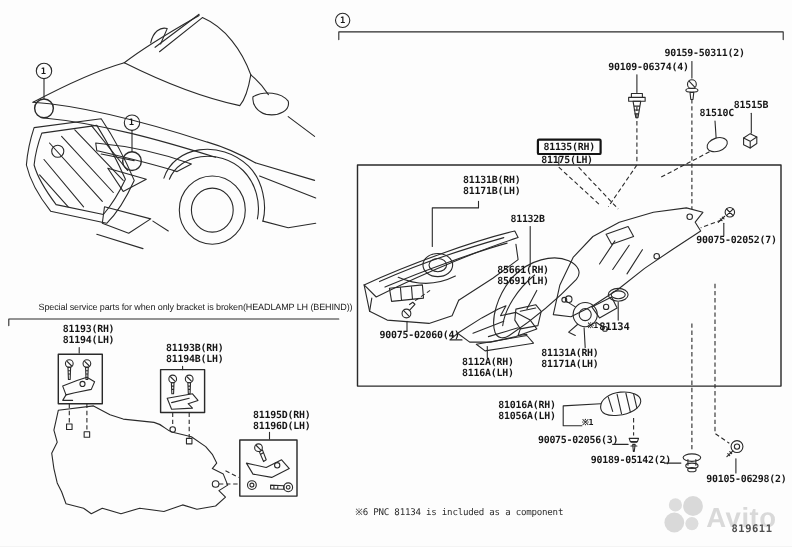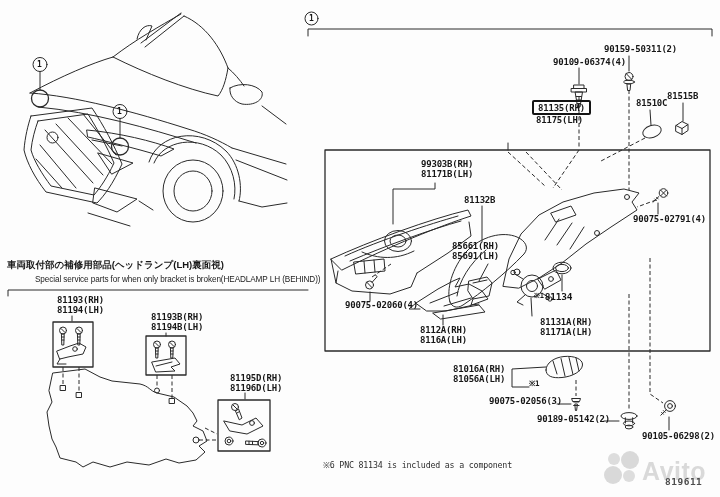--- a/index.html
+++ b/index.html
@@ -273,75 +273,74 @@
       <path class="d" d="M508,152 L545,186"></path>
       <path class="d" d="M526,152 L562,190"></path>
       <path class="d" d="M576,380 L576,396"></path>
     </g>
   </svg>
 
   <div class="co" style="left:33px;top:60px;">1</div>
   <div class="co" style="left:113px;top:107px;">1</div>
   <div class="co" style="left:305px;top:14px;">1</div>
 
-  <div class="note-jp" style="left:7px;top:259px;">車両取付部の補修用部品(ヘッドランプ(LH)裏面視)</div>
   <div class="note-en" style="left:7px;top:275px;margin-left:28px;">Special service parts for when only bracket is broken(HEADLAMP LH (BEHIND))</div>
 
   <div class="lbl" style="left:57px;top:295px;">
     <span>81193(RH)</span>
       <span>81194(LH)</span>
   </div>
   <div class="lbl" style="left:151px;top:312px;">
     <span>81193B(RH)</span>
       <span>81194B(LH)</span>
   </div>
   <div class="lbl" style="left:230px;top:373px;">
     <span>81195D(RH)</span>
       <span>81196D(LH)</span>
   </div>
 
-  <div class="lbl" style="left:488px;top:100px;margin-left:44px;">
+  <div class="lbl" style="left:488px;top:126px;">
     <span class="boxed">81135(RH)</span>
     <span class="under">81175(LH)</span>
   </div>
 
   <div class="lbl" style="left:553px;top:57px;">
       <span>90109-06374(4)</span>
     </div>
   <div class="lbl" style="left:604px;top:44px;">
       <span>90159-50311(2)</span>
     </div>
   <div class="lbl" style="left:636px;top:98px;text-align:right;">
       <span>81510C</span>
     </div>
   <div class="lbl" style="left:667px;top:91px;">
       <span>81515B</span>
     </div>
   <div class="lbl" style="left:421px;top:159px;">
-    <span>99303B(RH)</span>
+    <span>81131B(RH)</span>
       <span>81171B(LH)</span>
   </div>
   <div class="lbl" style="left:464px;top:195px;">
       <span>81132B</span>
     </div>
   <div class="lbl" style="left:633px;top:214px;">
-      <span>90075-02791(4)</span>
+      <span>90075-02052(7)</span>
     </div>
   <div class="lbl" style="left:452px;top:241px;">
     <span>85661(RH)</span>
       <span>85691(LH)</span>
   </div>
   <div class="lbl" style="left:345px;top:300px;">
       <span>90075-02060(4)</span>
     </div>
   <div class="lbl" style="left:420px;top:325px;">
     <span>8112A(RH)</span>
       <span>8116A(LH)</span>
   </div>
-  <div class="lbl" style="left:540px;top:317px;">
+  <div class="lbl" style="left:492px;top:317px;">
     <span>81131A(RH)</span>
       <span>81171A(LH)</span>
   </div>
   <div class="lbl" style="left:534px;top:291px;">
     <span class="ref inline">※1</span><span class="big inline">81134</span>
   </div>
   <div class="lbl" style="left:453px;top:364px;">
     <span>81016A(RH)</span>
       <span>81056A(LH)</span>
   </div>

